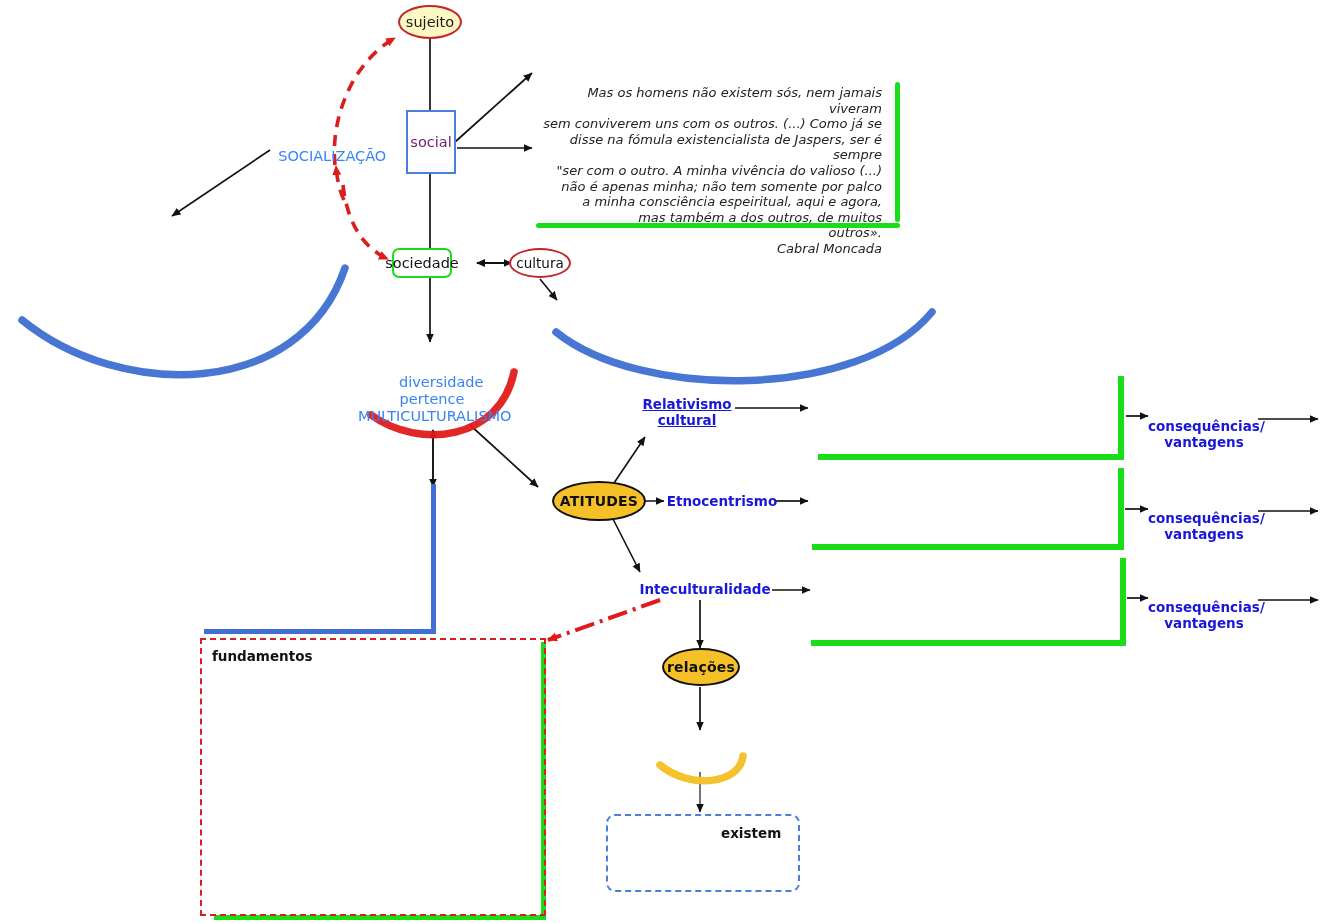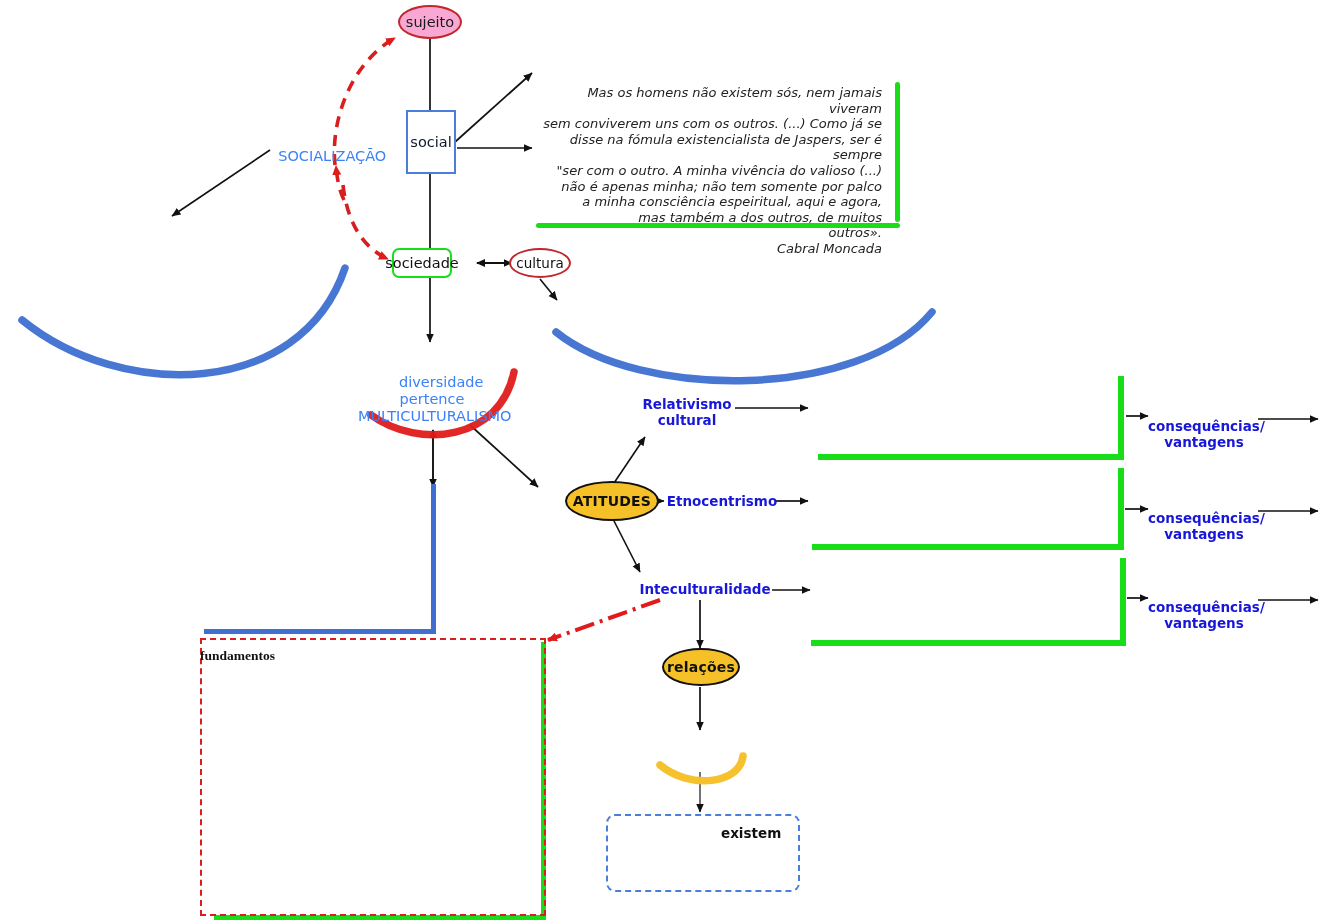--- a/index.html
+++ b/index.html
@@ -3,28 +3,28 @@
 <meta charset="utf-8">
 <style>
   html,body{margin:0;padding:0;background:#ffffff;}
   body{font-family:"DejaVu Sans","Liberation Sans",sans-serif;}
   #stage{position:relative;width:1336px;height:923px;background:#fff;overflow:hidden;}
   svg#wires{position:absolute;left:0;top:0;width:1336px;height:923px;overflow:visible;}
 
   .node{position:absolute;box-sizing:border-box;display:flex;align-items:center;justify-content:center;text-align:center;}
 
   .ellipse-yellow{
-    background:#f9a8d4;border:2.5px solid #C1272D;border-radius:50%;
+    background:#fef9c3;border:2.5px solid #C1272D;border-radius:50%;
     font-size:14.5px;color:#1a1a1a;font-family:"DejaVu Sans",sans-serif;
   }
   .ellipse-yellow-blk{
     background:#F5C028;border:2.5px solid #111;border-radius:50%;
     font-size:14px;font-weight:bold;color:#111;letter-spacing:.2px;
   }
-  .box-blue{background:#fff;border:2.2px solid #4A7EDB;font-size:14.5px;color:#0f172a;}
+  .box-blue{background:#fff;border:2.2px solid #4A7EDB;font-size:14.5px;color:#701a75;}
   .box-green{background:#fff;border:2.5px solid #19DD19;border-radius:7px;font-size:14.5px;color:#111;}
   .ellipse-red{background:#fff;border:2.2px solid #C1272D;border-radius:50%;font-size:13.5px;color:#111;text-align:right;}
 
   .plain-label{position:absolute;font-size:14.5px;color:#3b82f6;text-align:center;line-height:17px;white-space:pre;}
   .blue-label{position:absolute;font-size:13.5px;font-weight:bold;color:#1816D8;text-align:center;line-height:16px;}
   .bold-label{position:absolute;font-size:13.5px;font-weight:bold;color:#111;}
 
   .quote{position:absolute;font-size:13px;line-height:15.6px;color:#222;text-align:right;white-space:pre-line;
          font-family:"DejaVu Sans",sans-serif;}
 
@@ -131,26 +131,26 @@
   <div class="node ellipse-red" style="left:509px;top:248px;width:62px;height:30px;">
     <span>cultura</span>
   </div>
 
   <div class="plain-label" style="left:358px;top:357px;width:148px;">
     <span>diversidade
 pertence
 MULTICULTURALISMO</span>
   </div>
 
-  <div class="node ellipse-yellow-blk" style="left:565px;top:481px;width:94px;height:40px;">
+  <div class="node ellipse-yellow-blk" style="left:552px;top:481px;width:94px;height:40px;">
     <span>ATITUDES</span>
   </div>
 
   <div class="blue-label" style="left:640px;top:396px;width:94px;">
-    <span style="white-space:pre-line;">Relativismo
+    <span style="white-space:pre-line;text-decoration:underline;">Relativismo
 cultural</span>
   </div>
 
   <div class="blue-label" style="left:666px;top:493px;width:112px;">
     <span>Etnocentrismo</span>
   </div>
 
   <div class="blue-label" style="left:637px;top:581px;width:136px;">
     <span>Inteculturalidade</span>
   </div>
@@ -209,21 +209,21 @@
     <i style="left:0;bottom:0;height:5px;width:232px;"></i>
   </div>
 
   <div style="position:absolute;left:200px;top:638px;width:350px;height:285px;">
     <div class="gbracket" style="left:0;top:4px;width:346px;height:278px;">
       <i style="right:0;top:0;width:5px;height:278px;"></i>
       <i style="left:14px;bottom:0;height:5px;width:332px;"></i>
     </div>
     <div class="dashbox-red" style="left:0;top:0;width:346px;height:278px;border-style:dashed;
                 border-image:none;"></div>
-    <div class="bold-label" style="left:0;top:10px;font-family:Liberation Serif, serif;">
+    <div class="bold-label" style="left:12px;top:10px;">
       <span>fundamentos</span>
     </div>
   </div>
 
   <div class="dashbox-blue" style="left:606px;top:814px;width:194px;height:78px;"></div>
   <div class="bold-label" style="left:721px;top:825px;">
     <span>existem</span>
   </div>
 
 </div>

